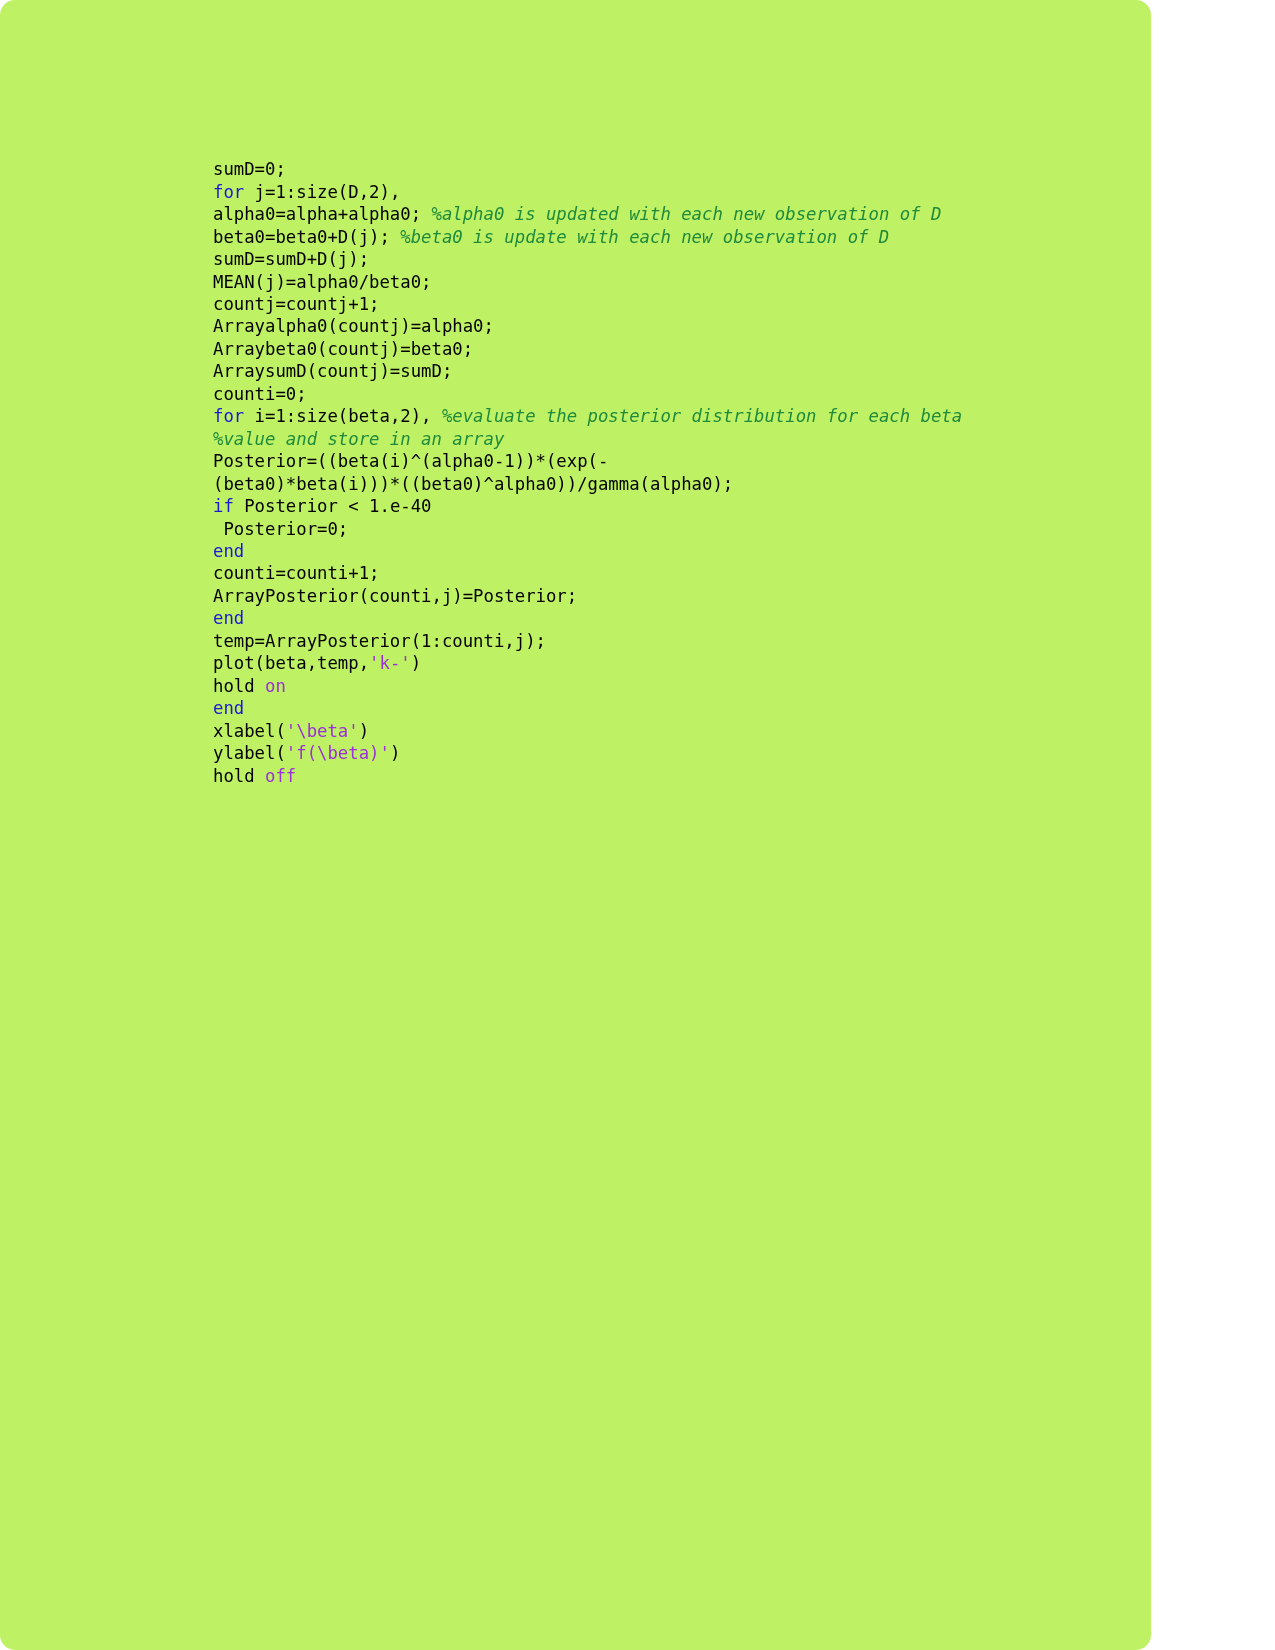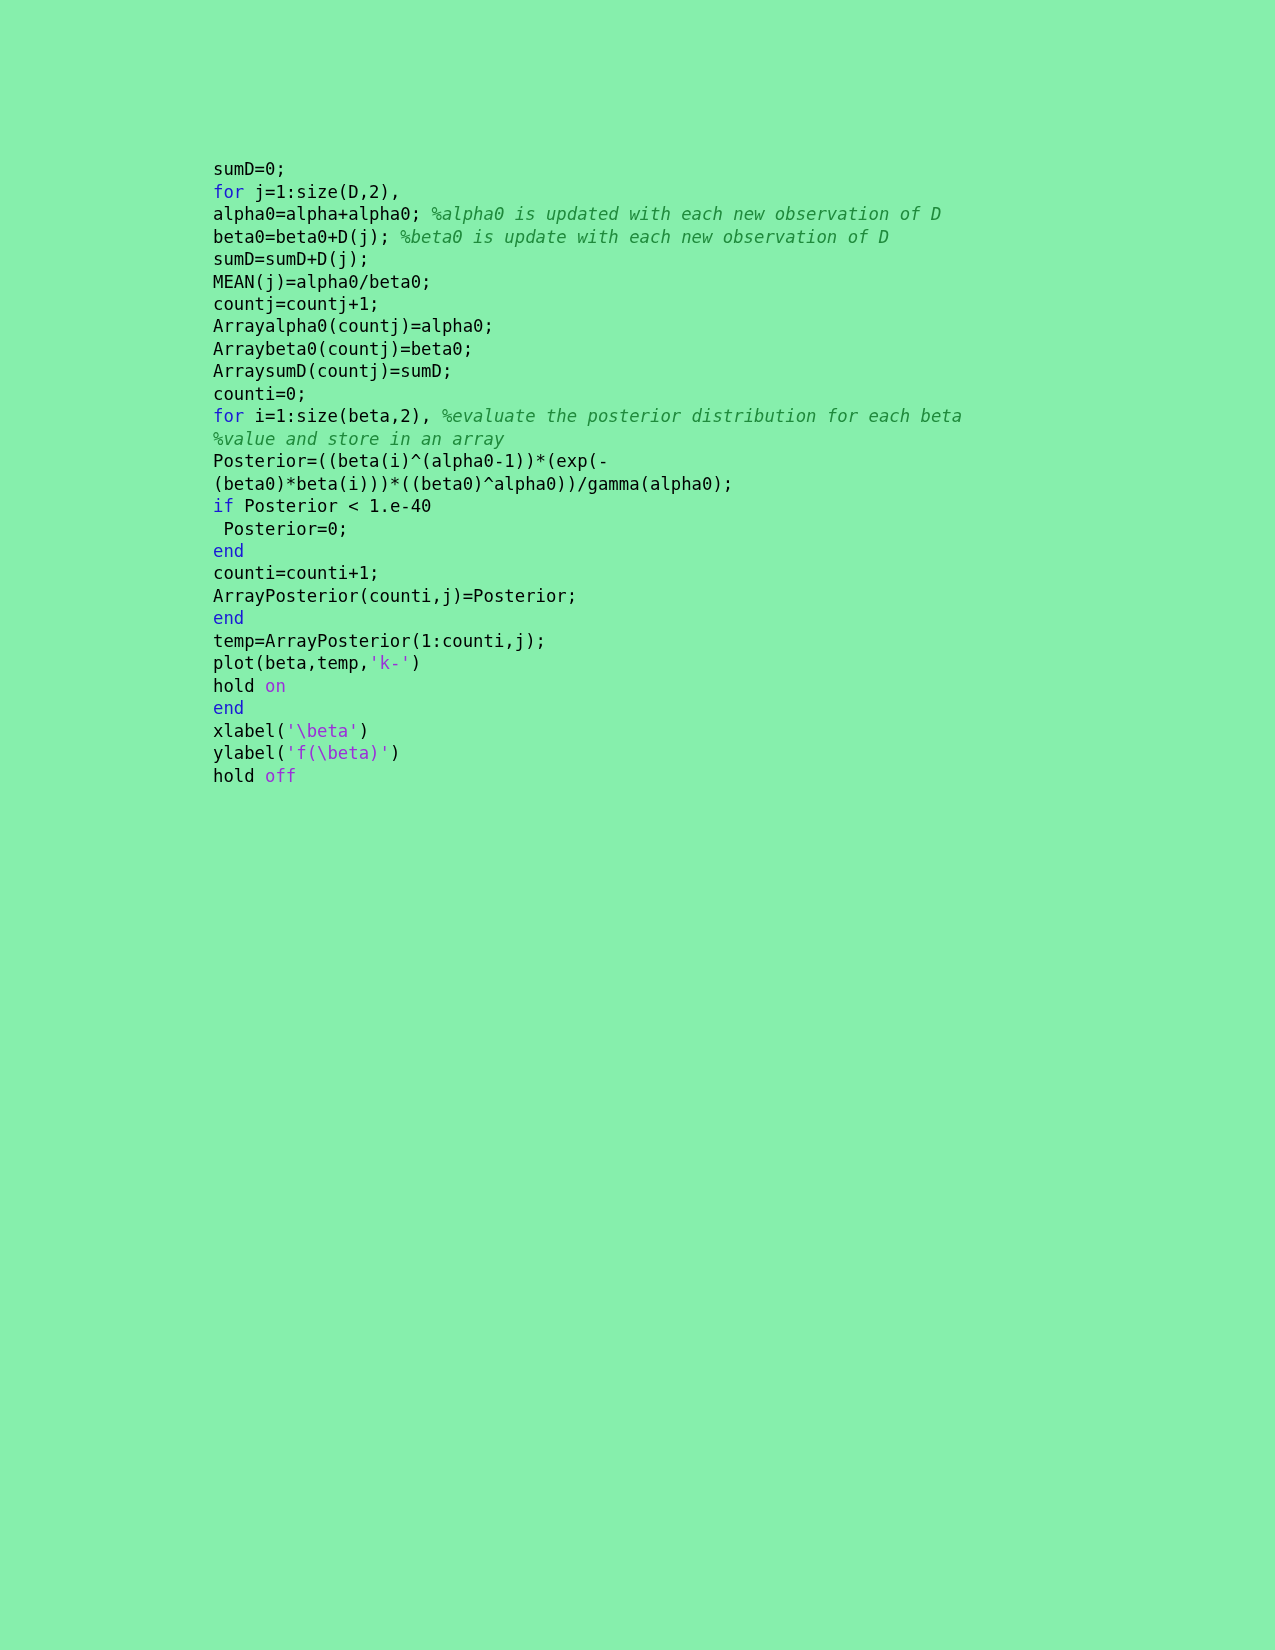--- a/index.html
+++ b/index.html
@@ -7,24 +7,25 @@
     padding: 0;
     background: #ffffff;
   }
   body {
     width: 1275px;
     height: 1650px;
     font-family: "DejaVu Sans Mono", "Liberation Mono", monospace;
   }
   #page {
     position: relative;
-    width: 1275px;
+    width: 1151px;
     height: 1650px;
-    background: #86efac;
+    background: #bef264;
     overflow: hidden;
+    border-radius: 15px;
   }
   #code-listing {
     position: absolute;
     left: 213px;
     top: 141px;
     width: 940px;
     font-family: "DejaVu Sans Mono", "Liberation Mono", monospace;
     font-size: 17.3px;
     line-height: 22.45px;
     color: #000000;

